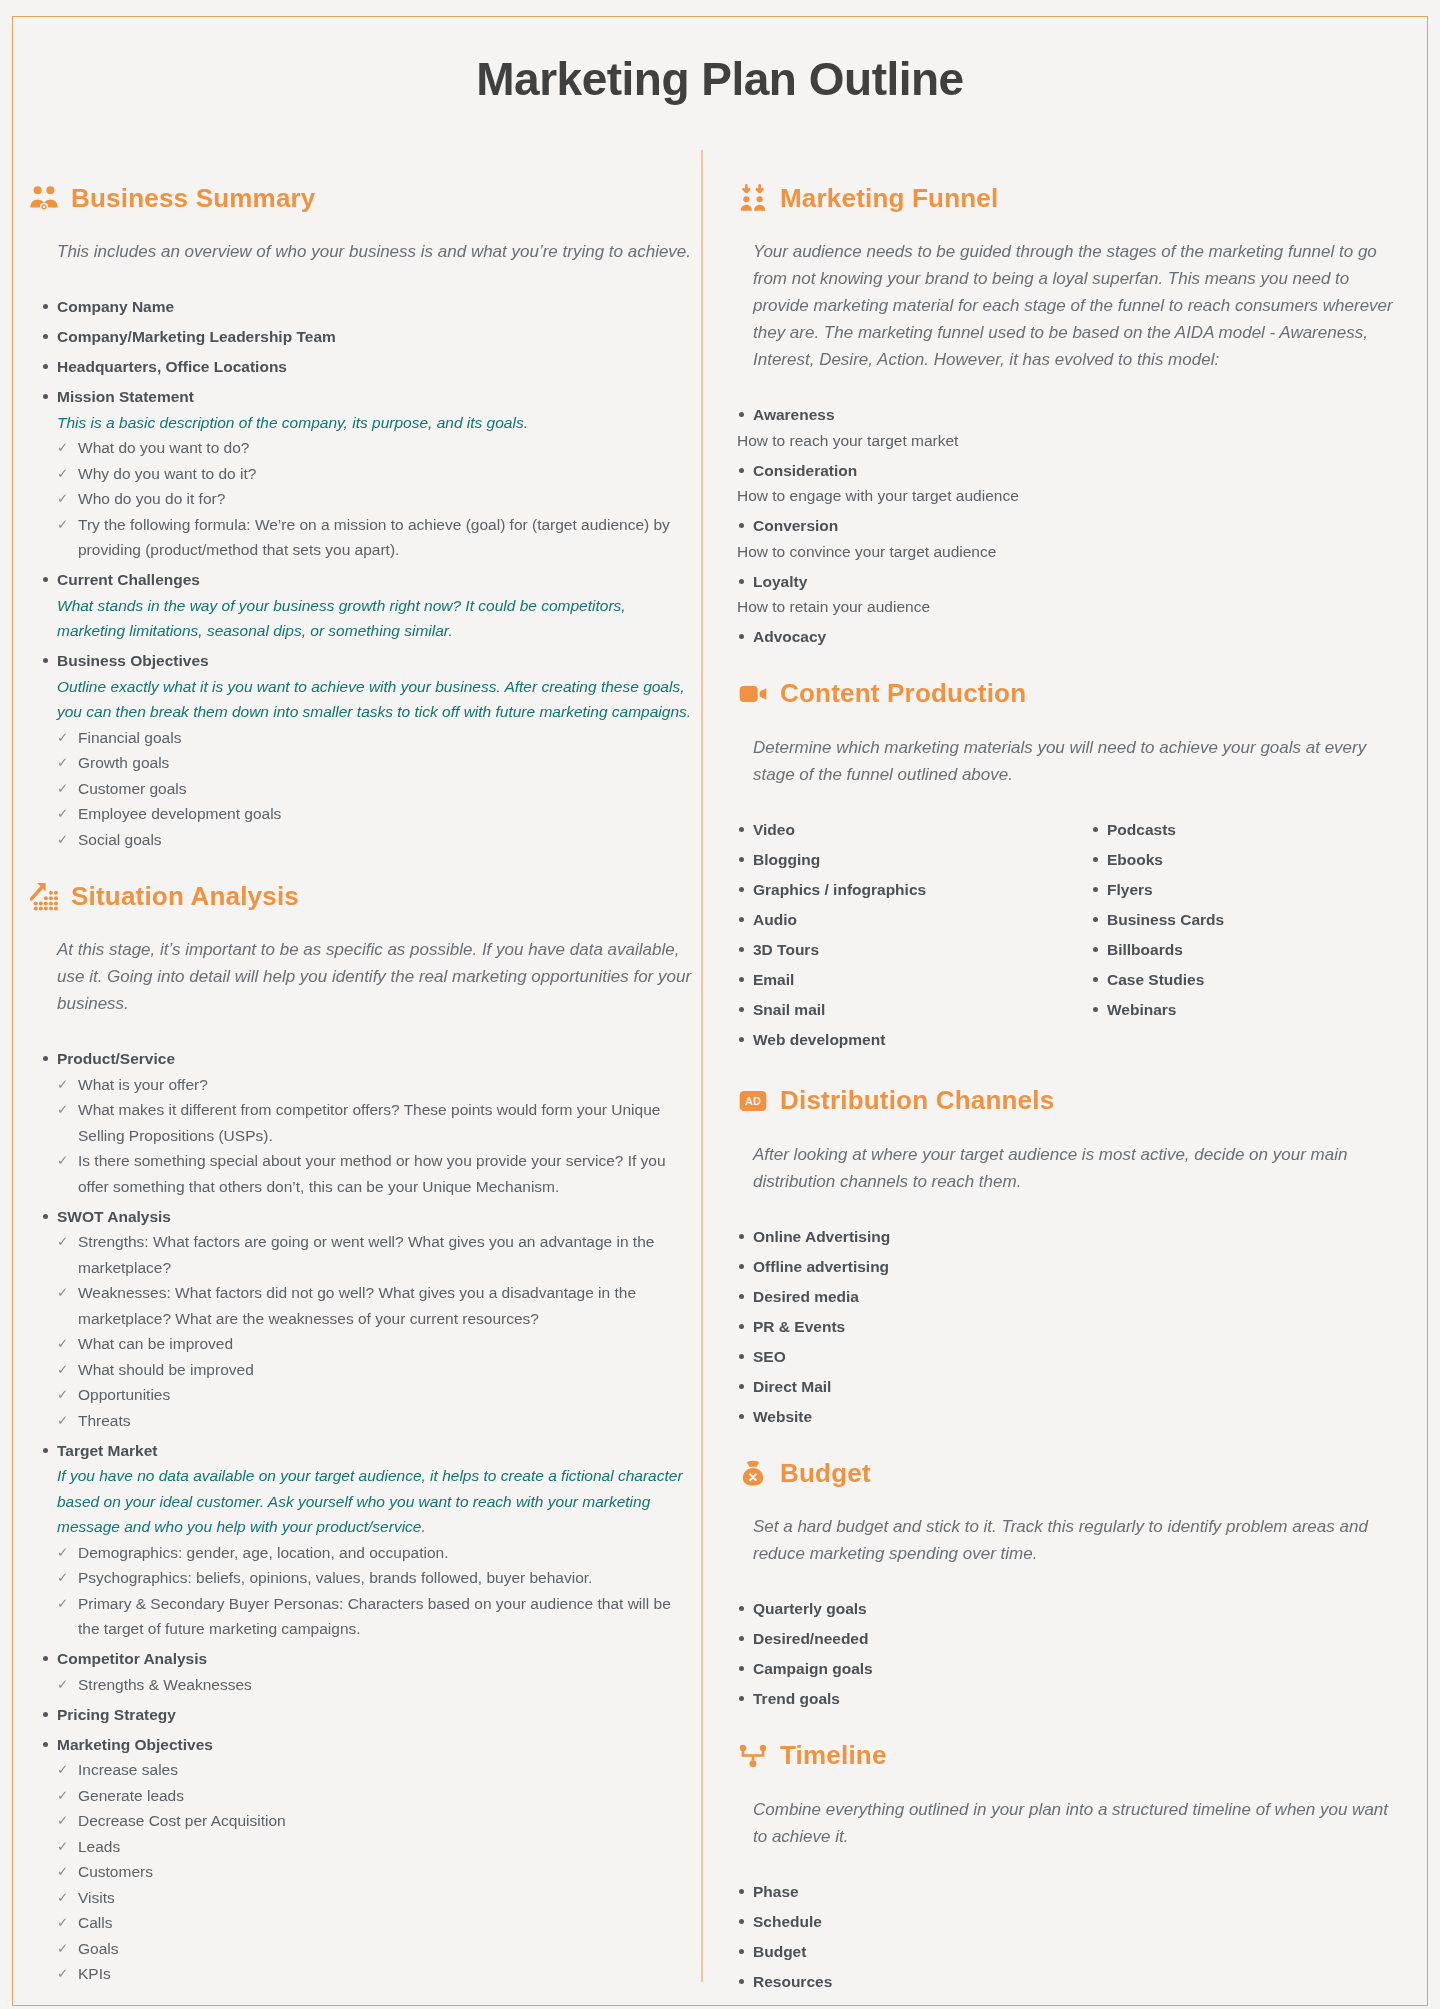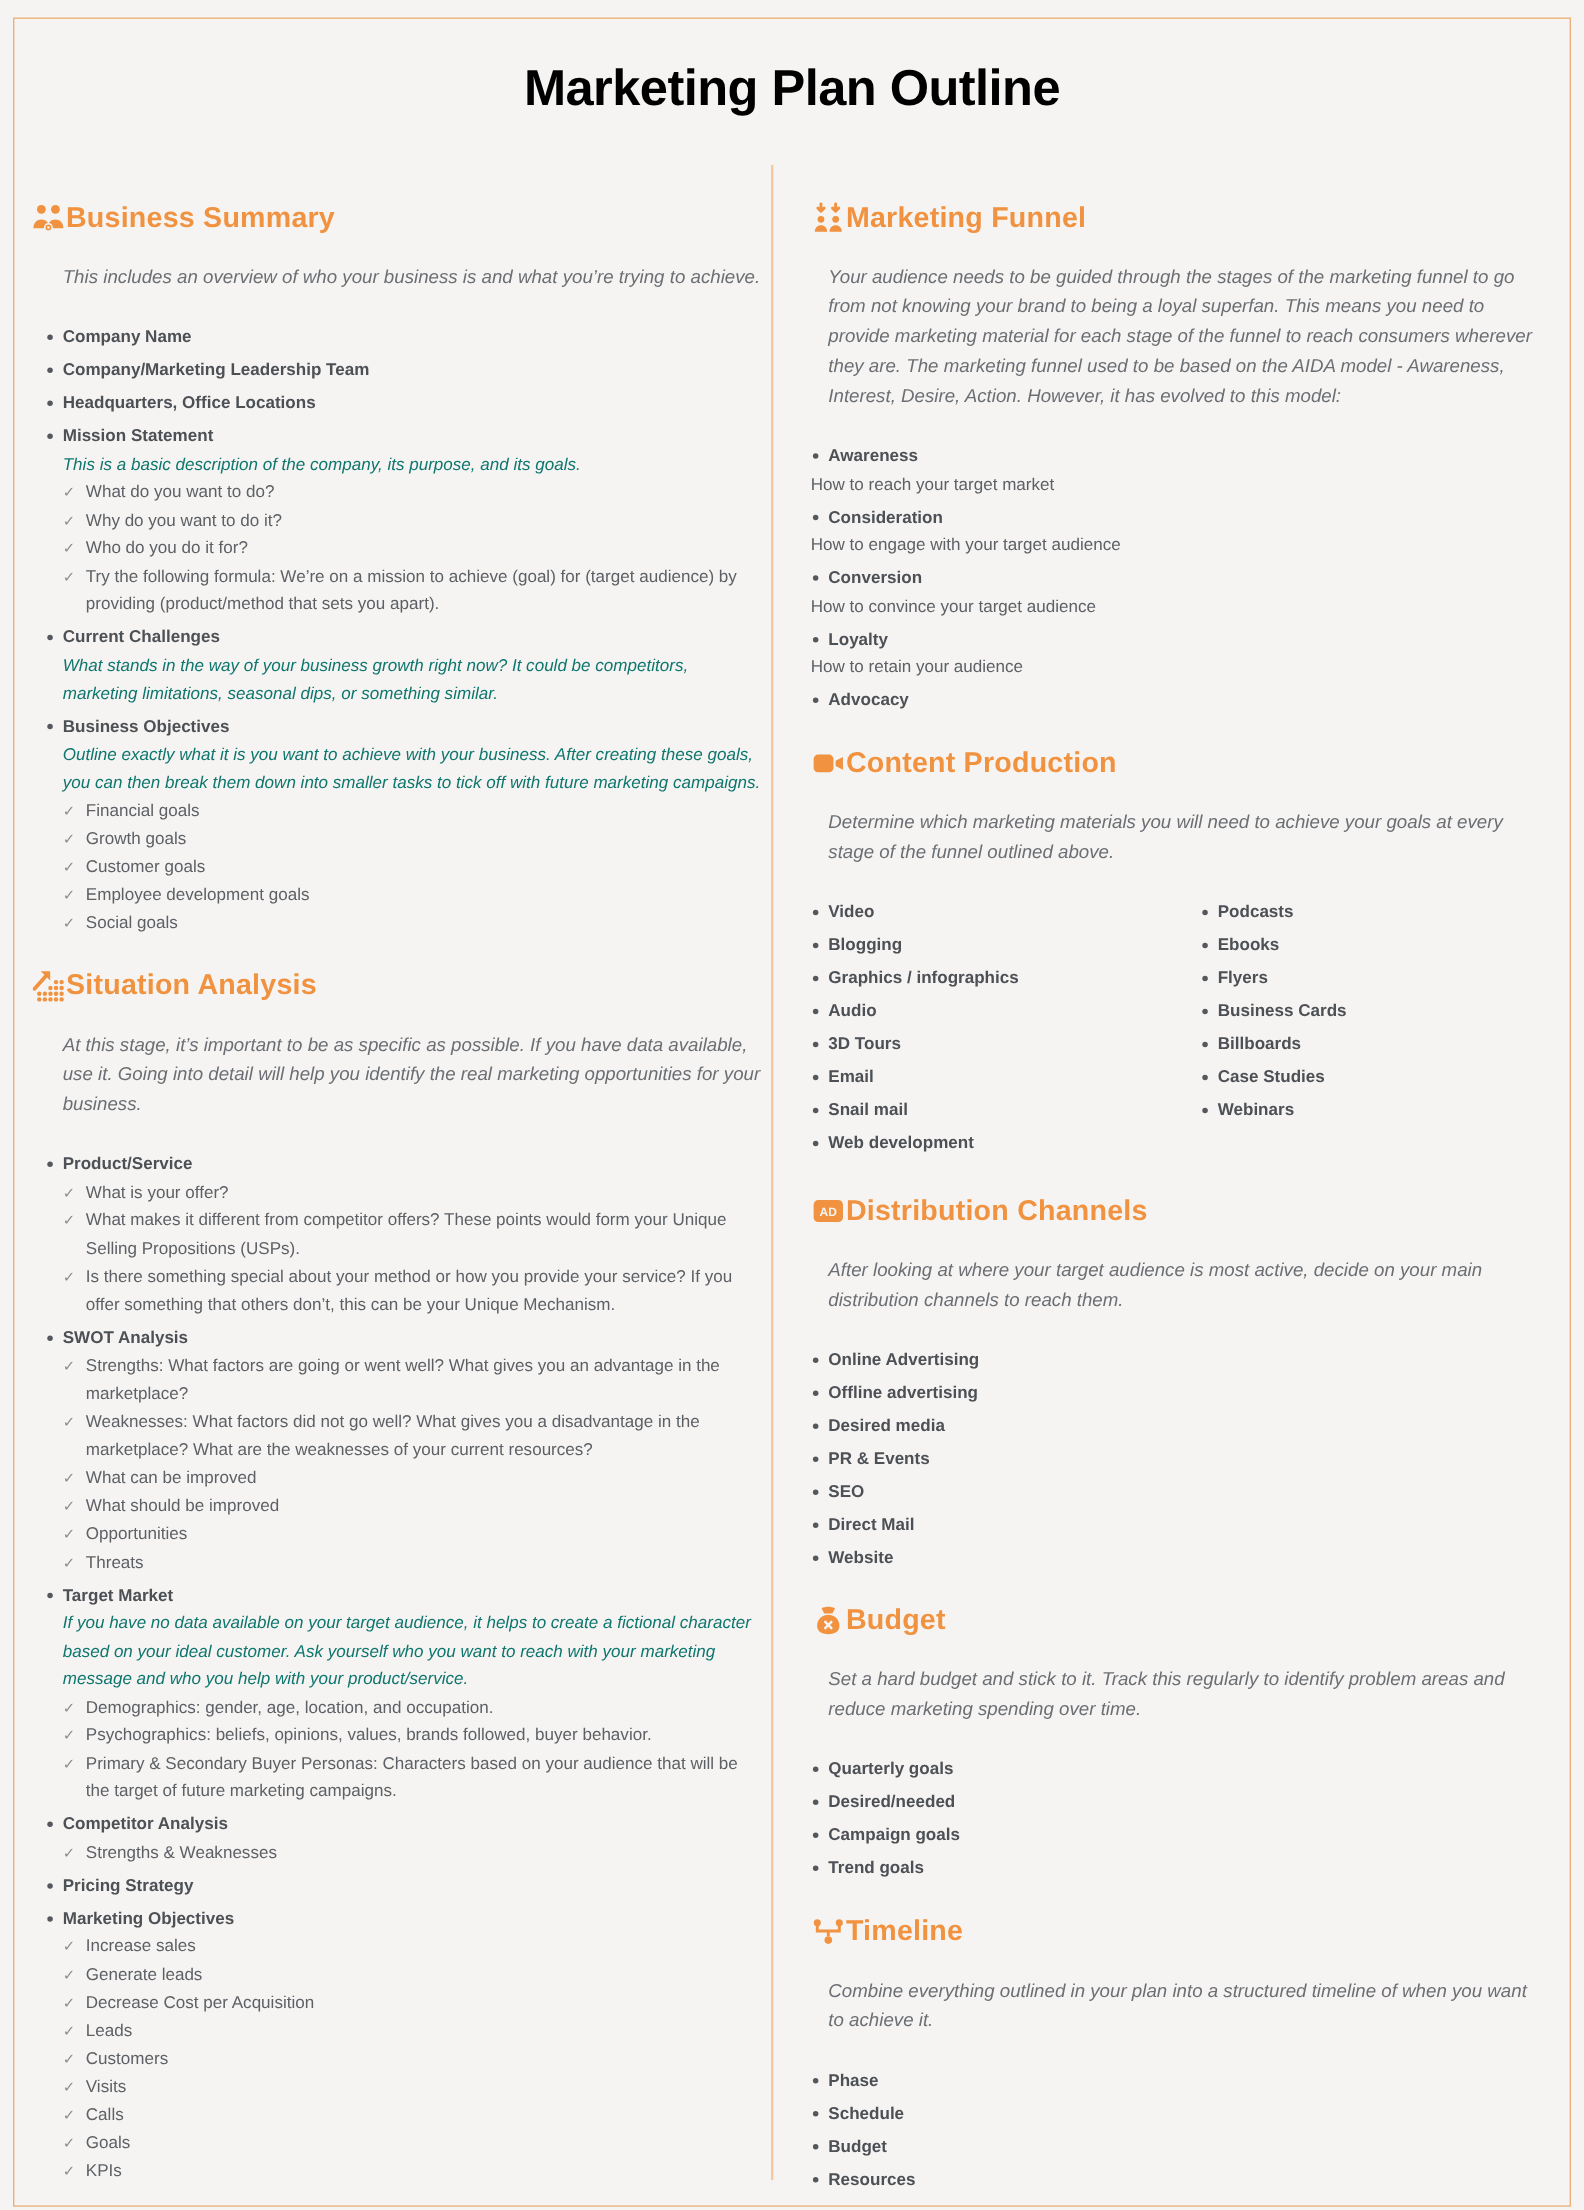--- a/index.html
+++ b/index.html
@@ -1,27 +1,27 @@
 <!DOCTYPE html>
 <html><head>
 <meta charset="utf-8">
 <style>
   html,body{margin:0;padding:0;background:#F5F4F2;}
   .canvas{position:relative;width:1440px;height:2009px;overflow:hidden;background:#F5F4F2;
           font-family:"Liberation Sans", sans-serif;color:#5D6166;}
   .page-border{position:absolute;left:12px;right:12px;top:16px;bottom:3px;
                border:1.6px solid #E9A05A;pointer-events:none;}
   .title{position:absolute;top:52px;left:0;width:100%;text-align:center;margin:0;
-         font-size:46px;font-weight:bold;color:#000000;letter-spacing:-0.5px;}
+         font-size:46px;font-weight:bold;color:#404040;letter-spacing:-0.5px;}
   .divider{position:absolute;left:701px;top:150px;width:2px;height:1832px;background:#F2C79D;}
   .col{position:absolute;top:182px;}
   .col-left{left:28px;width:668px;}
   .col-right{left:737px;width:660px;}
 
-  .sec-header{display:flex;margin:28px 0 24px;}
+  .sec-header{display:flex;align-items:center;gap:11px;margin:28px 0 24px;}
   .section:first-child .sec-header{margin-top:0;}
   .sec-icon{width:32px;height:32px;display:inline-flex;flex:none;}
   .sec-icon svg{width:32px;height:32px;}
   .sec-title{font-size:26px;font-weight:bold;color:#F0923F;margin:0;letter-spacing:0.2px;}
 
   .intro{font-style:italic;color:#6B6F74;font-size:17px;line-height:27px;margin:0 0 29px;}
   .col-left .intro{padding-left:29px;}
   .col-right .intro{padding-left:16px;}
 
   ul.items{list-style:none;margin:0;padding:0;}

